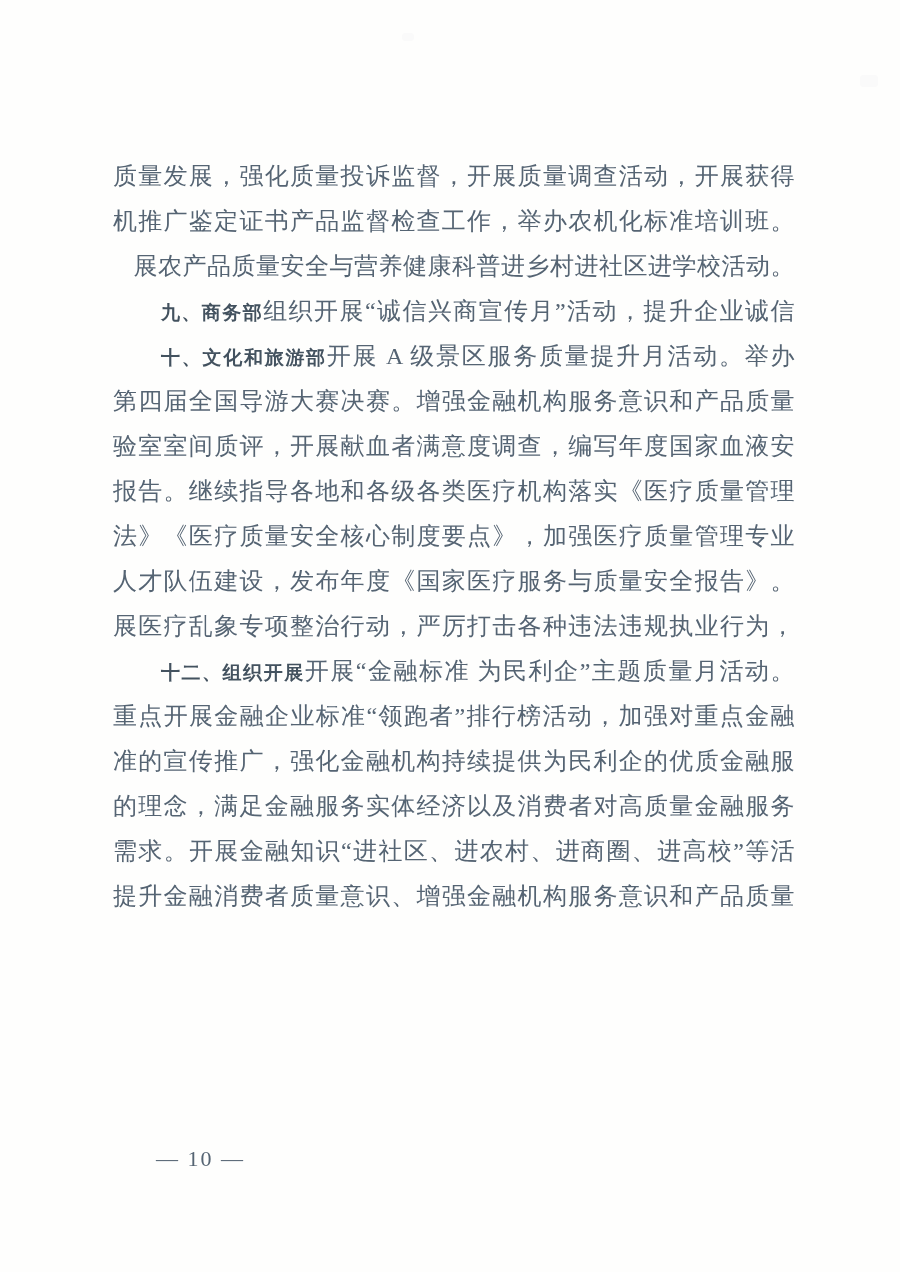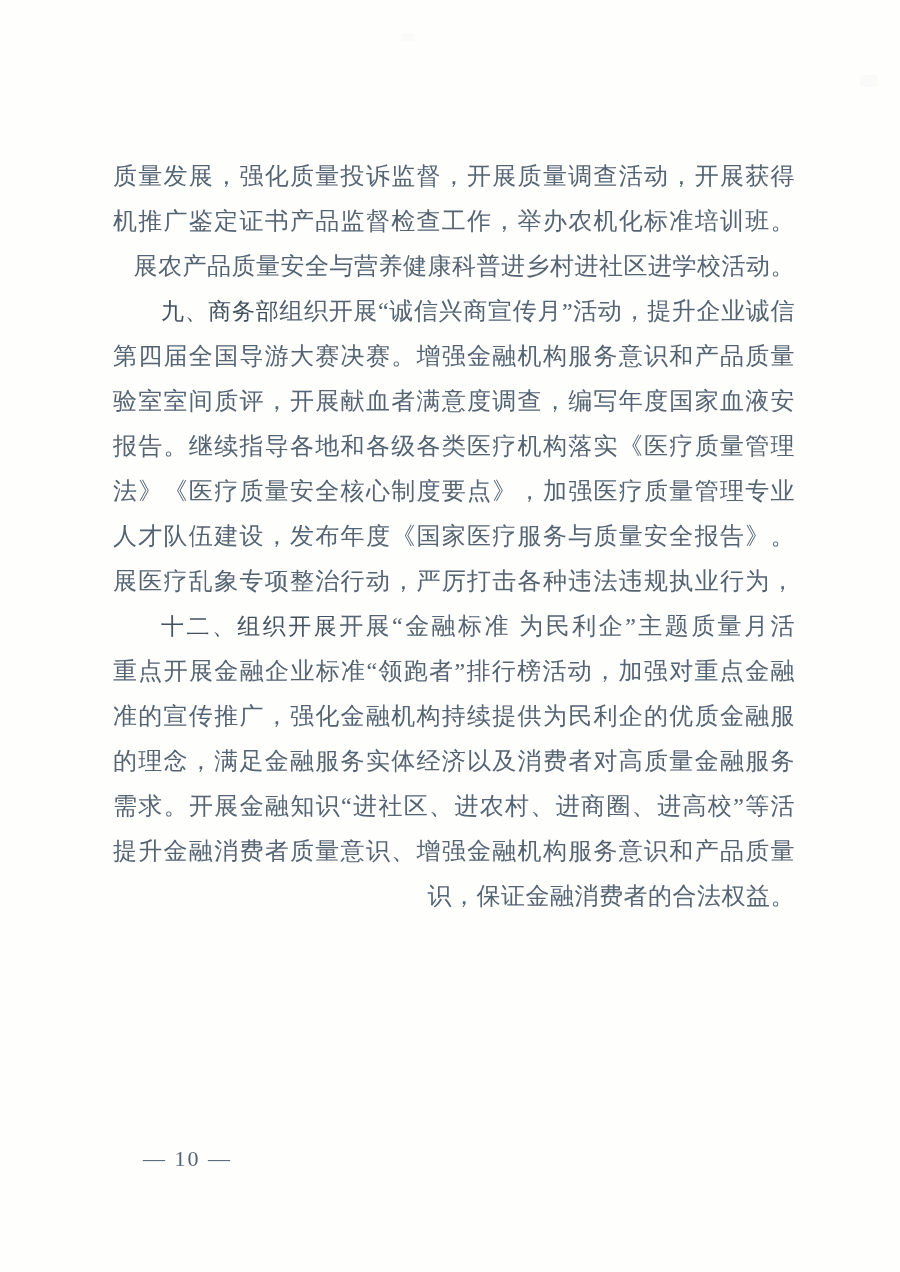--- a/index.html
+++ b/index.html
@@ -39,28 +39,28 @@
   .line.fill {
     white-space: normal;
     text-align: justify;
     text-align-last: justify;
     overflow: hidden;
   }
   .line.indent {
     text-indent: 2em;
   }
   .line b {
-    font-weight: normal;
+    font-weight: bold;
     color: var(--ink-bold, #43525f);
     font-family: "Liberation Sans", "DejaVu Sans", sans-serif;
-    font-size: 23px;
+    font-size: 19px;
   }
   .footer {
     position: absolute;
-    left: 143px;
+    left: 156px;
     top: 1143px;
     height: 32px;
     line-height: 32px;
     font-size: 22px;
     letter-spacing: 2px;
     color: var(--ink, #556473);
   }
   
   .scan-smudge {
     position: absolute;
@@ -75,29 +75,29 @@
 
 <div class="sheet" style="background: rgb(254, 254, 253);">
   <div class="scan-smudge smudge-1"></div>
   <div class="scan-smudge smudge-2"></div>
 
   <div class="textblock" id="body">
       <div class="line fill">质量发展，强化质量投诉监督，开展质量调查活动，开展获得农</div>
       <div class="line fill">机推广鉴定证书产品监督检查工作，举办农机化标准培训班。开</div>
       <div class="line">展农产品质量安全与营养健康科普进乡村进社区进学校活动。</div>
       <div class="line fill indent"><b>九、商务部</b>组织开展“诚信兴商宣传月”活动，提升企业诚信</div>
+      <div class="line fill indent"><b>十、文化和旅游部</b>开展 A 级景区服务质量提升月活动。举办</div>
       <div class="line fill">第四届全国导游大赛决赛。增强金融机构服务意识和产品质量意</div>
       <div class="line fill">验室室间质评，开展献血者满意度调查，编写年度国家血液安全</div>
       <div class="line fill">报告。继续指导各地和各级各类医疗机构落实《医疗质量管理办</div>
       <div class="line fill">法》《医疗质量安全核心制度要点》，加强医疗质量管理专业化</div>
       <div class="line fill">人才队伍建设，发布年度《国家医疗服务与质量安全报告》。开</div>
       <div class="line fill">展医疗乱象专项整治行动，严厉打击各种违法违规执业行为，保</div>
       <div class="line fill indent"><b>十二、组织开展</b>开展“金融标准 为民利企”主题质量月活动。</div>
       <div class="line fill">重点开展金融企业标准“领跑者”排行榜活动，加强对重点金融标</div>
       <div class="line fill">准的宣传推广，强化金融机构持续提供为民利企的优质金融服务</div>
       <div class="line fill">的理念，满足金融服务实体经济以及消费者对高质量金融服务的</div>
       <div class="line fill">需求。开展金融知识“进社区、进农村、进商圈、进高校”等活动，</div>
       <div class="line fill">提升金融消费者质量意识、增强金融机构服务意识和产品质量意</div>
-      <div class="line">识，保证金融消费者的合法权益。</div>
     </div>
 
   <div class="footer">— 10 —</div>
 </div>
 
 </body></html>

